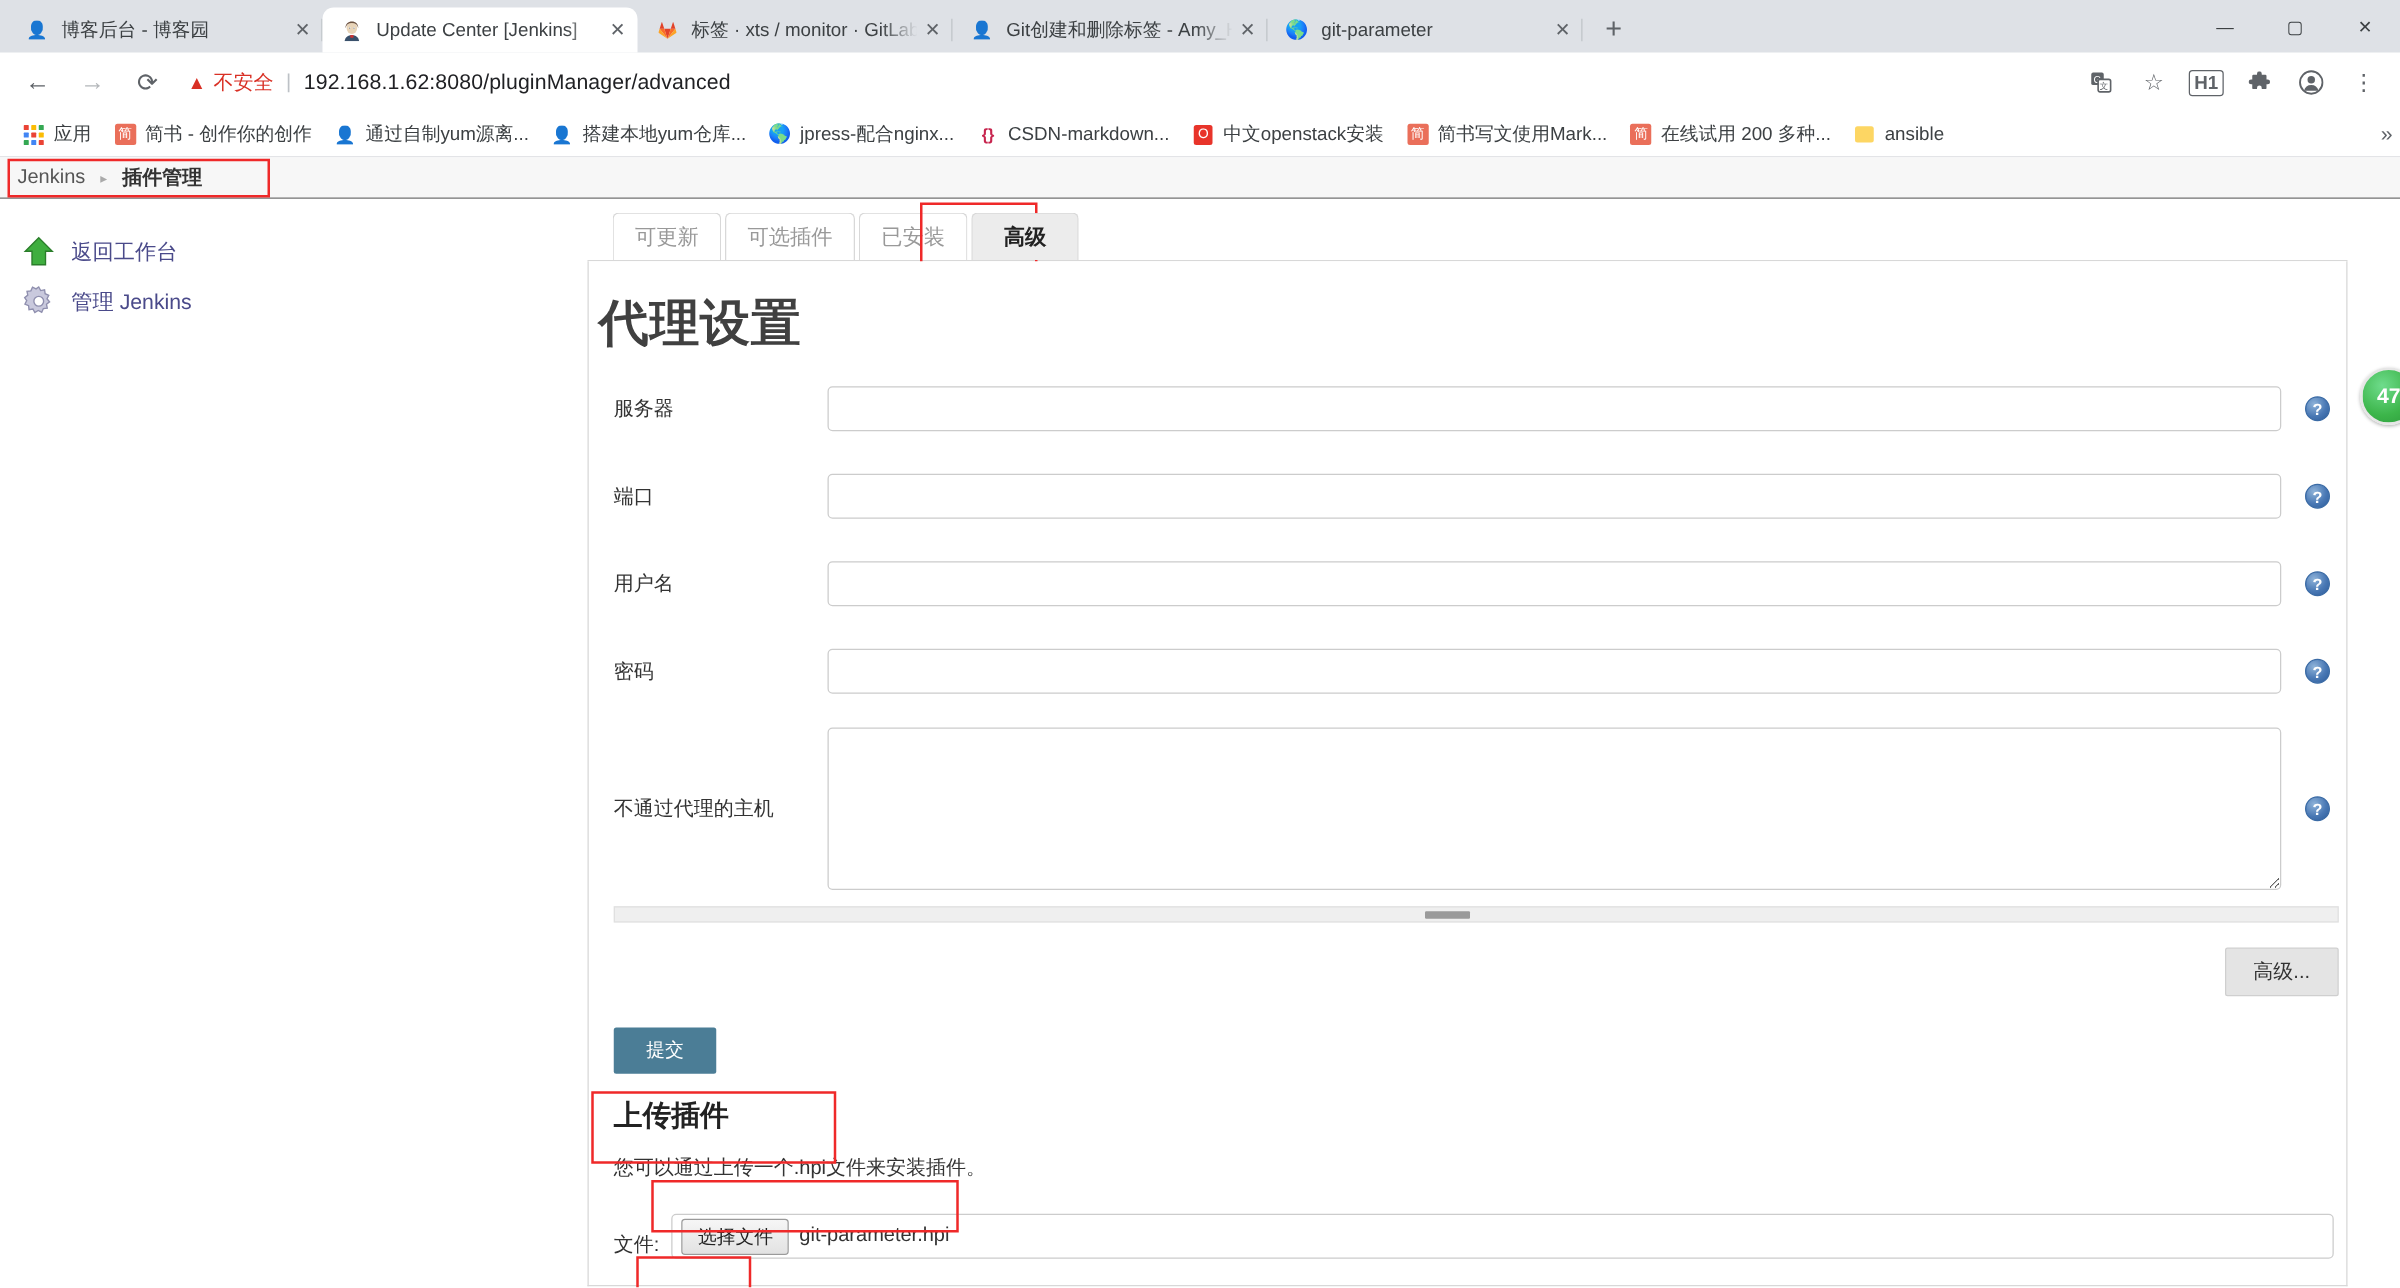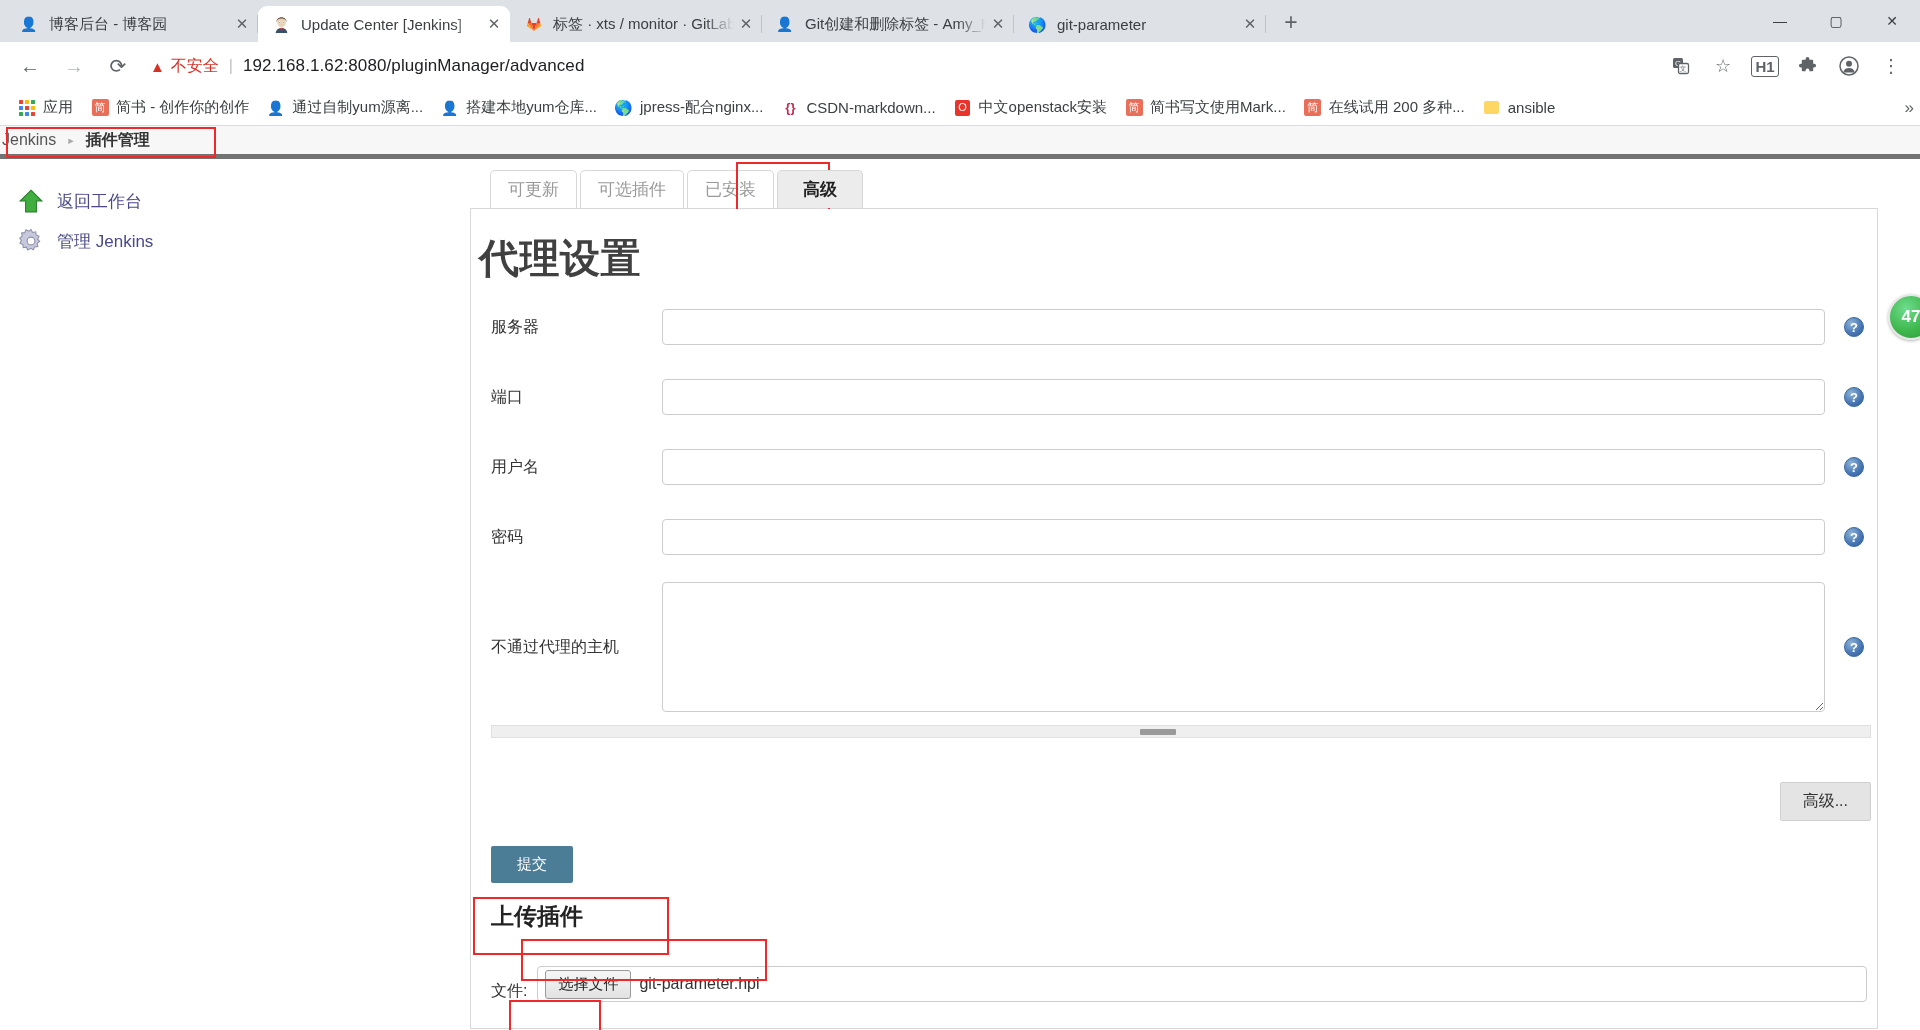--- a/index.html
+++ b/index.html
@@ -178,24 +178,24 @@
   #page {
     position: relative;
     width: 1920px;
     height: 904px;
     background: #ffffff;
     overflow: hidden;
   }
   .breadcrumb-bar {
     height: 33px;
     background: #f7f7f7;
-    border-bottom: 5px solid #737373;
+    border-bottom: 1px solid #737373;
     display: flex;
     align-items: center;
-    padding-left: 2px;
+    padding-left: 14px;
     font-size: 16px;
     color: #333;
     position: relative;
   }
   .crumb { color: #555; }
   .crumb-sep { color: #aaa; margin: 0 12px; font-size: 11px; }
   .crumb-cur { color: #333; font-weight: bold; }
   .redbox {
     position: absolute;
     border: 2px solid #ef2929;
@@ -330,21 +330,21 @@
     position: absolute;
     left: 47%;
     top: 3px;
     width: 36px; height: 6px;
     background: #9a9a9a;
     border-radius: 1px;
   }
   .adv-row {
     display: flex;
     justify-content: flex-end;
-    padding: 44px 6px 0 0;
+    padding: 20px 6px 0 0;
   }
   .btn-grey {
     background: #e4e4e4;
     border: 1px solid #cfcfcf;
     color: #333;
     font-size: 16px;
     padding: 8px 22px;
     border-radius: 2px;
     font-family: inherit;
   }
@@ -709,20 +709,21 @@
 
         <div class="submit-row">
           <button class="btn-blue">提交</button>
         </div>
 
         <div style="position:relative; padding-left:10px;">
           <span class="upload-title">上传插件</span>
           <span class="redbox" style="left:2px; top:14px; width:196px; height:58px;"></span>
         </div>
 
+        <div class="upload-desc">您可以通过上传一个.hpi文件来安装插件。</div>
 
         <div class="file-row" style="position:relative;">
           <span class="file-label">文件:</span>
           <span class="file-control">
             <button class="file-btn">选择文件</button>
             <span class="file-name">git-parameter.hpi</span>
           </span>
           <span class="redbox" style="left:50px; top:-1px; width:246px; height:42px;"></span>
         </div>
 

